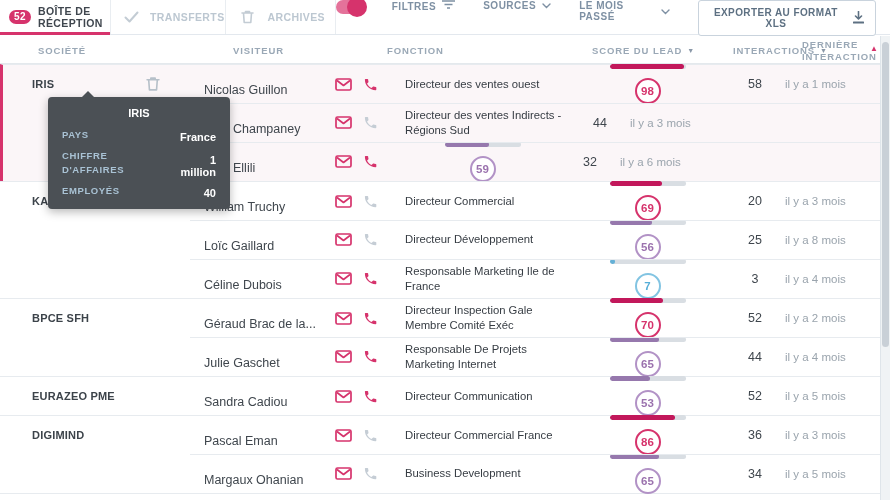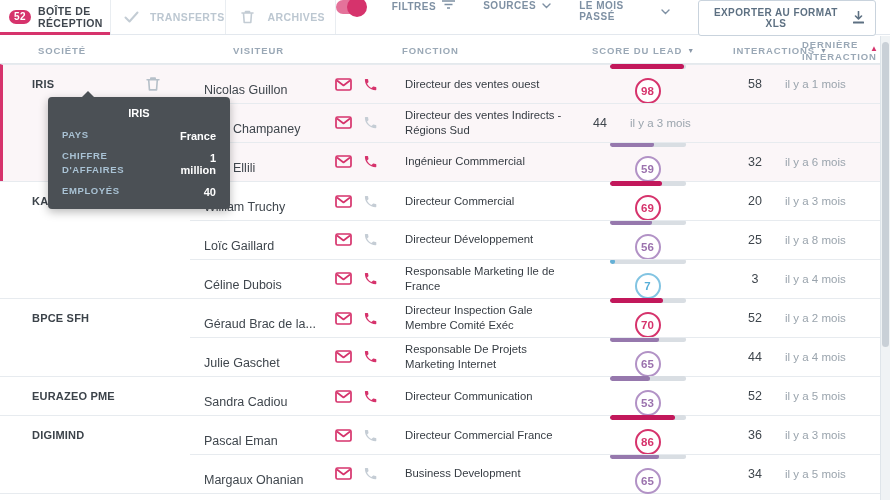--- a/index.html
+++ b/index.html
@@ -30,21 +30,21 @@
   .export-btn { display:flex; align-items:center; gap:9px; border:1px solid #c9d3dd;
                 border-radius:3px; padding:6px 10px; font-size:10px; font-weight:700;
                 color:#5d7082; letter-spacing:.4px; background:#fff; cursor:pointer; }
 
   
   .colhead { position:relative; height:29px; border-bottom:1px solid #e4e9ed;
              font-size:9.5px; font-weight:700; color:#9aa8b6; letter-spacing:.9px; }
   .colhead span.h { position:absolute; top:10px; white-space:nowrap; }
   .h-societe  { left:38px; }
   .h-visiteur { left:233px; }
-  .h-fonction { left:402px; }
+  .h-fonction { left:387px; }
   .h-score    { left:592px; }
   .h-inter    { left:733px; }
   .h-dern     { left:802px; top:4px !important; width:106px; white-space:normal !important;
                 line-height:1.25; }
   .sort-down { font-size:7px; color:#8a98a8; margin-left:5px; vertical-align:1px; }
   .sort-up-pink { position:absolute; left:870px; top:9px; font-size:8px; color:#d6336c; }
 
   
   .rows { position:relative; }
   .row { height:39px; display:flex; align-items:center; position:relative;
@@ -85,21 +85,21 @@
   .row-trash { position:absolute; left:143px; top:11px; display:none; }
 
   
   .tooltip { position:absolute; left:48px; top:97px; width:182px; z-index:6;
              background:#4b5055; border-radius:4px; padding:10px 14px 4px;
              box-shadow:0 3px 10px rgba(0,0,0,.28); color:#fff; }
   .tooltip::before { content:""; position:absolute; top:-6px; left:34px;
                      border-left:6px solid transparent; border-right:6px solid transparent;
                      border-bottom:6px solid #4b5055; }
   .tt-title { text-align:center; font-size:11px; font-weight:700; margin-bottom:9px; }
-  .tt-row { display:flex; justify-content:space-between; align-items:center;
+  .tt-row { display:flex; justify-content:space-between; align-items:flex-end;
             margin-bottom:6px;gap:44px; }
   .tt-label { width:92px; font-size:9.5px; font-weight:700; color:#a9c2d4;
               letter-spacing:.6px; line-height:1.55; }
   .tt-value { font-size:11px; font-weight:700; text-align:right; padding-top:1px; }
 
   
   .scrollbar { position:absolute; right:0; top:36px; bottom:0; width:10px;
                background:#f0f3f5; border-left:1px solid #dfe5ea; }
   .scrollbar .thumb { position:absolute; left:1px; right:1px; top:6px; height:305px;
                       border-radius:4px; background:#c9d0d7; cursor:pointer; }
@@ -244,21 +244,20 @@
               <rect x="1" y="1" width="15" height="11" rx="1.5" fill="none" stroke="#d6336c" stroke-width="1.7"></rect>
               <path d="M2 2.5l6.5 5 6.5-5" fill="none" stroke="#d6336c" stroke-width="1.7" stroke-linejoin="round"></path>
             </svg>
         </span>
         <span class="phone">
           <svg width="15" height="15" viewBox="0 0 24 24">
               <path d="M6.6 10.8c1.5 3 3.9 5.4 6.9 6.9l2.3-2.3c.3-.3.7-.4 1-.2 1.1.4 2.3.6 3.5.6.6 0 1 .4 1 1V20c0 .6-.4 1-1 1C10.6 21 3 13.4 3 4c0-.6.4-1 1-1h3.2c.6 0 1 .4 1 1 0 1.2.2 2.4.6 3.5.1.3 0 .7-.2 1l-2.3 2.3z"></path>
             </svg>
         </span>
       </div>
-      <div class="c-fonction">Ingénieur Commmercial</div>
       <div class="c-score">
         <span class="bar">
             <i style="width: 44.84px;"></i>
           </span>
         <span class="circle">59</span>
       </div>
       <div class="c-inter">32</div>
       <div class="c-last">il y a 6 mois</div>
     </div>
       <div class="row tone-pink gs">

